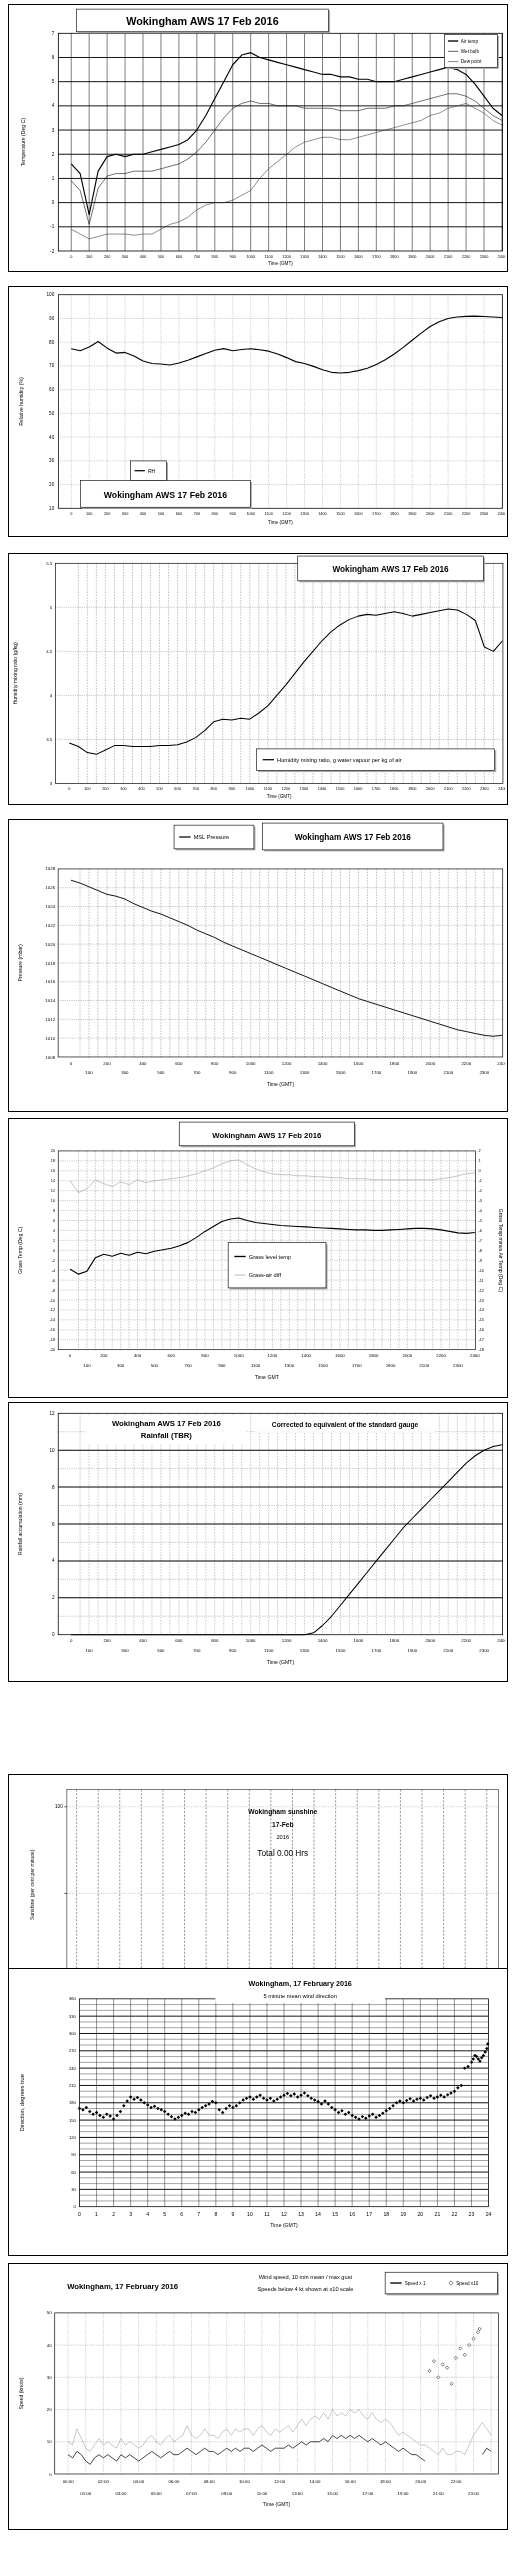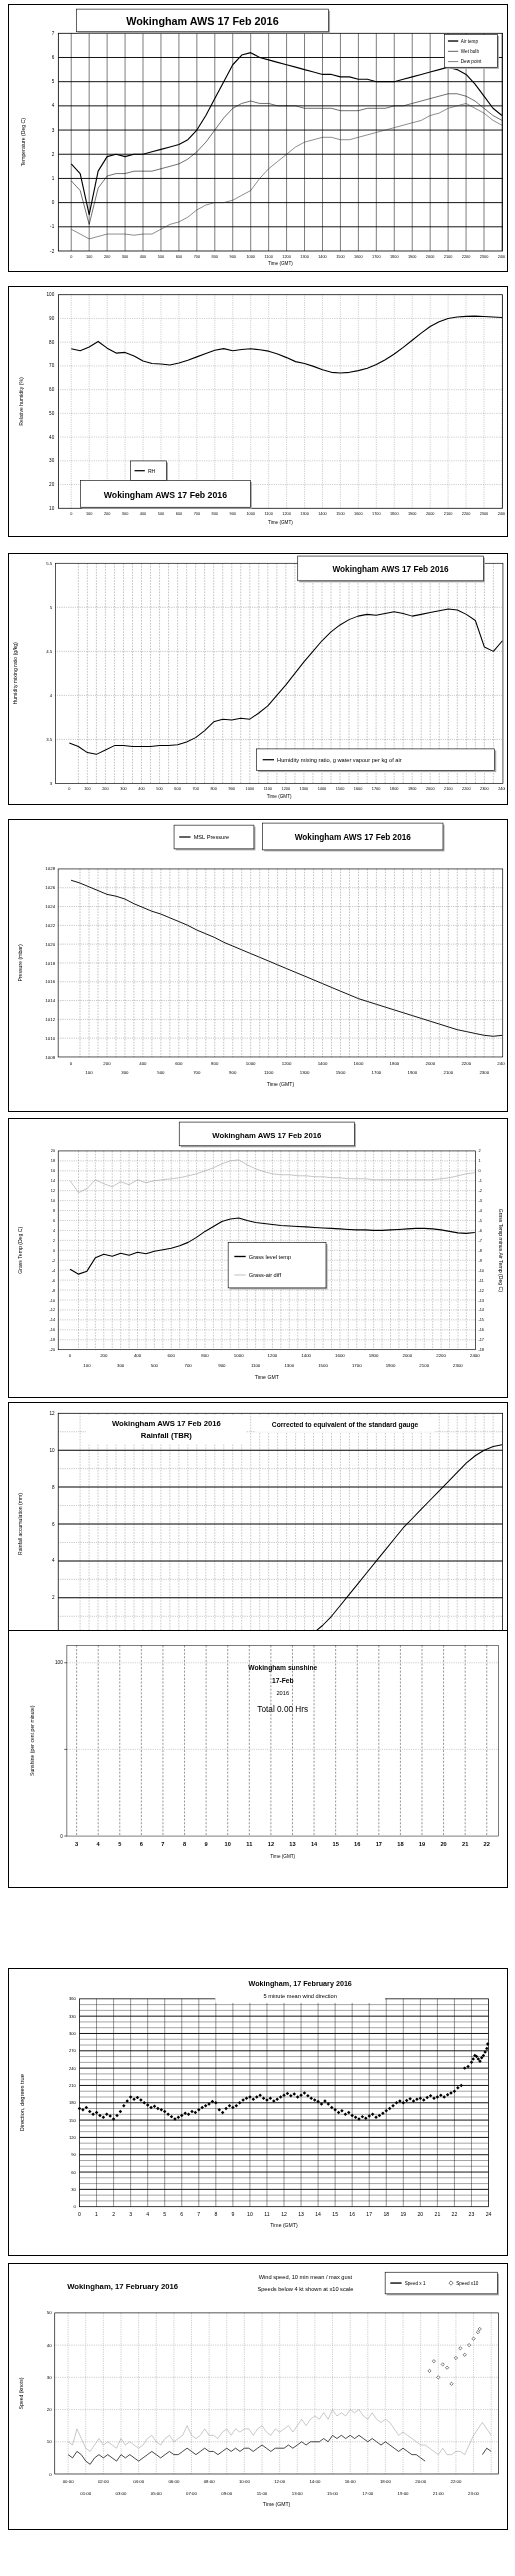--- a/index.html
+++ b/index.html
@@ -635,21 +635,21 @@
         <text x="526.5" y="506" font-size="10" text-anchor="middle" font-family="&quot;Liberation Sans&quot;, sans-serif" font-weight="normal" fill="#000">Time (GMT)</text>
         <text x="24" y="235" font-size="10" text-anchor="middle" font-family="&quot;Liberation Sans&quot;, sans-serif" font-weight="normal" fill="#000" transform="rotate(-90 24 235)">Rainfall accumulation (mm)</text>
         <rect x="150" y="24" width="310" height="56" fill="#fff"></rect>
         <text x="305" y="44" font-size="15" text-anchor="middle" font-family="&quot;Liberation Sans&quot;, sans-serif" font-weight="bold" fill="#000">Wokingham AWS 17 Feb 2016</text>
         <text x="305" y="68" font-size="15" text-anchor="middle" font-family="&quot;Liberation Sans&quot;, sans-serif" font-weight="bold" fill="#000">Rainfall (TBR)</text>
         <rect x="478" y="26" width="348" height="30" fill="#fff"></rect>
         <text x="652" y="47" font-size="13" text-anchor="middle" font-family="&quot;Liberation Sans&quot;, sans-serif" font-weight="bold" fill="#000">Corrected to equivalent of the standard gauge</text>
         <polyline points="120.0,450.0 137.4,450.0 154.9,450.0 172.3,450.0 189.8,450.0 207.2,450.0 224.6,450.0 242.1,450.0 259.5,450.0 276.9,450.0 294.4,450.0 311.8,450.0 329.3,450.0 346.7,450.0 364.1,450.0 381.6,450.0 399.0,450.0 416.4,450.0 433.9,450.0 451.3,450.0 468.8,450.0 486.2,450.0 503.6,450.0 521.1,450.0 538.5,450.0 555.9,450.0 573.4,450.0 590.8,446.4 608.3,432.1 625.7,414.2 643.1,392.7 660.6,371.2 678.0,349.7 695.4,328.2 712.9,306.7 730.3,285.2 747.8,263.7 765.2,242.2 782.6,224.3 800.1,206.3 817.5,188.4 834.9,170.5 852.4,152.6 869.8,134.7 887.3,116.7 904.7,102.4 922.1,91.7 939.6,84.5 957.0,80.9" fill="none" stroke="#000" stroke-width="2" stroke-linejoin="round"></polyline>
       </svg>
     </section>
-  <section class="panel" style="top:1630px;height:256px">
+  <section class="panel" style="top:1774px;height:256px">
       <svg width="496" height="254" viewBox="0 0 962 493">
         <line x1="130.85500000000002" y1="28" x2="130.85500000000002" y2="398" stroke="#333" stroke-width="1" stroke-dasharray="4,3"></line>
         <line x1="172.755" y1="28" x2="172.755" y2="398" stroke="#333" stroke-width="1" stroke-dasharray="4,3"></line>
         <line x1="214.65500000000003" y1="28" x2="214.65500000000003" y2="398" stroke="#333" stroke-width="1" stroke-dasharray="4,3"></line>
         <line x1="256.555" y1="28" x2="256.555" y2="398" stroke="#333" stroke-width="1" stroke-dasharray="4,3"></line>
         <line x1="298.45500000000004" y1="28" x2="298.45500000000004" y2="398" stroke="#333" stroke-width="1" stroke-dasharray="4,3"></line>
         <line x1="340.355" y1="28" x2="340.355" y2="398" stroke="#333" stroke-width="1" stroke-dasharray="4,3"></line>
         <line x1="382.255" y1="28" x2="382.255" y2="398" stroke="#333" stroke-width="1" stroke-dasharray="4,3"></line>
         <line x1="424.15500000000003" y1="28" x2="424.15500000000003" y2="398" stroke="#333" stroke-width="1" stroke-dasharray="4,3"></line>
         <line x1="466.05499999999995" y1="28" x2="466.05499999999995" y2="398" stroke="#333" stroke-width="1" stroke-dasharray="4,3"></line>

